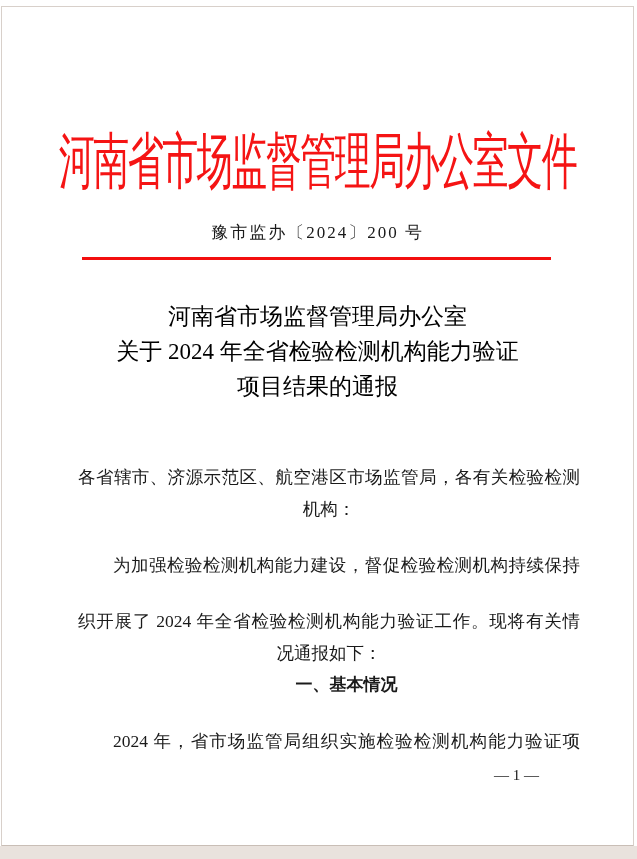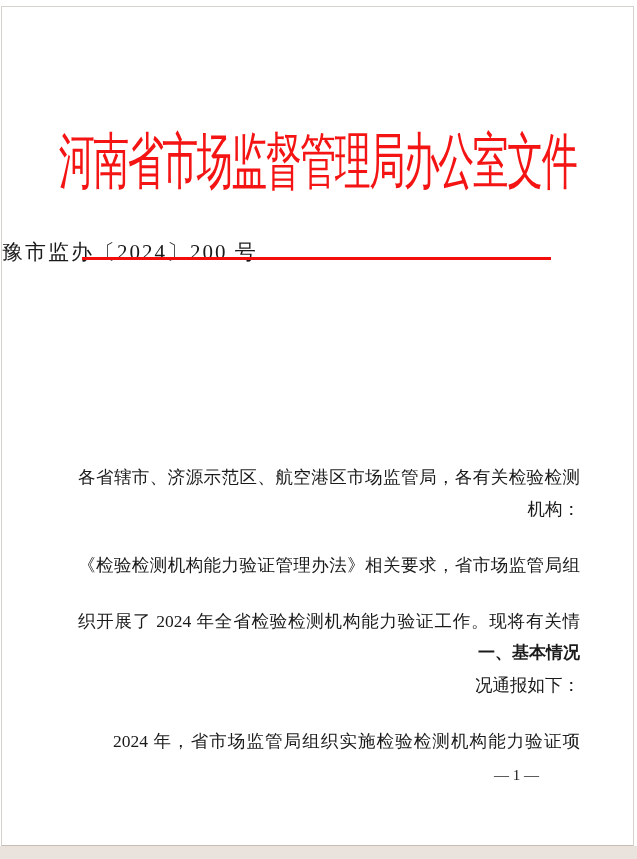--- a/index.html
+++ b/index.html
@@ -50,27 +50,26 @@
     letter-spacing: -1.5px;
     white-space: nowrap;
     transform: scaleY(1.7);
     transform-origin: center;
   }
   .doc-number {
     position: absolute;
     top: 214px;
     left: 0;
     right: 0;
-    text-align: left;
-    font-size: 21px;
+    text-align: center;
+    font-size: 17px;
     line-height: 24px;
     letter-spacing: 2px;
     color: #1a1a1a;
     white-space: nowrap;
-    margin-top: 19px;
   }
   .red-line {
     position: absolute;
     top: 250px;
     left: 80px;
     width: 469px;
     height: 3px;
     background: #f30e0e;
   }
   .doc-title {
@@ -87,21 +86,21 @@
   .doc-body {
     position: absolute;
     top: 430px;
     left: 76px;
     width: 502px;
     font-size: 17.5px;
     line-height: 32px;
     color: #1a1a1a;
   }
   .body-line {
-    text-align: right;
+    text-align: center;
     white-space: nowrap;
     overflow: visible;
   }
   .body-line.just {
     white-space: normal;
     text-align: justify;
     text-align-last: justify;
     margin-top: 24px;
   }
   .body-line.indent { padding-left: 35px; }
@@ -128,29 +127,34 @@
   <div class="doc-page">
 
     <div class="red-header">
       <span>河南省市场监督管理局办公室文件</span>
     </div>
 
     <div class="doc-number">豫市监办〔2024〕200 号</div>
 
     <div class="red-line"></div>
 
+    <div class="doc-title">
+      <div>河南省市场监督管理局办公室</div>
+      <div>关于 2024 年全省检验检测机构能力验证</div>
+      <div>项目结果的通报</div>
+    </div>
 
     <div class="doc-body">
 
     <div class="body-line just">各省辖市、济源示范区、航空港区市场监管局，各有关检验检测</div>
         <div class="body-line">机构：</div>
-        <div class="body-line just">《检验检测机构能力验证管理办法》相关要求，省市场监管局组</div>
+        <div class="body-line just indent">为加强检验检测机构能力建设，督促检验检测机构持续保持</div>
         <div class="body-line just">织开展了 2024 年全省检验检测机构能力验证工作。现将有关情</div>
+        <div class="body-line">况通报如下：</div>
         <div class="body-line indent hei">一、基本情况</div>
-        <div class="body-line">况通报如下：</div>
         <div class="body-line just indent">2024 年，省市场监管局组织实施检验检测机构能力验证项</div>
       </div>
 
     <div class="page-number">— 1 —</div>
 
   </div>
 
   <div class="bottom-strip"></div>
 
 </div>

